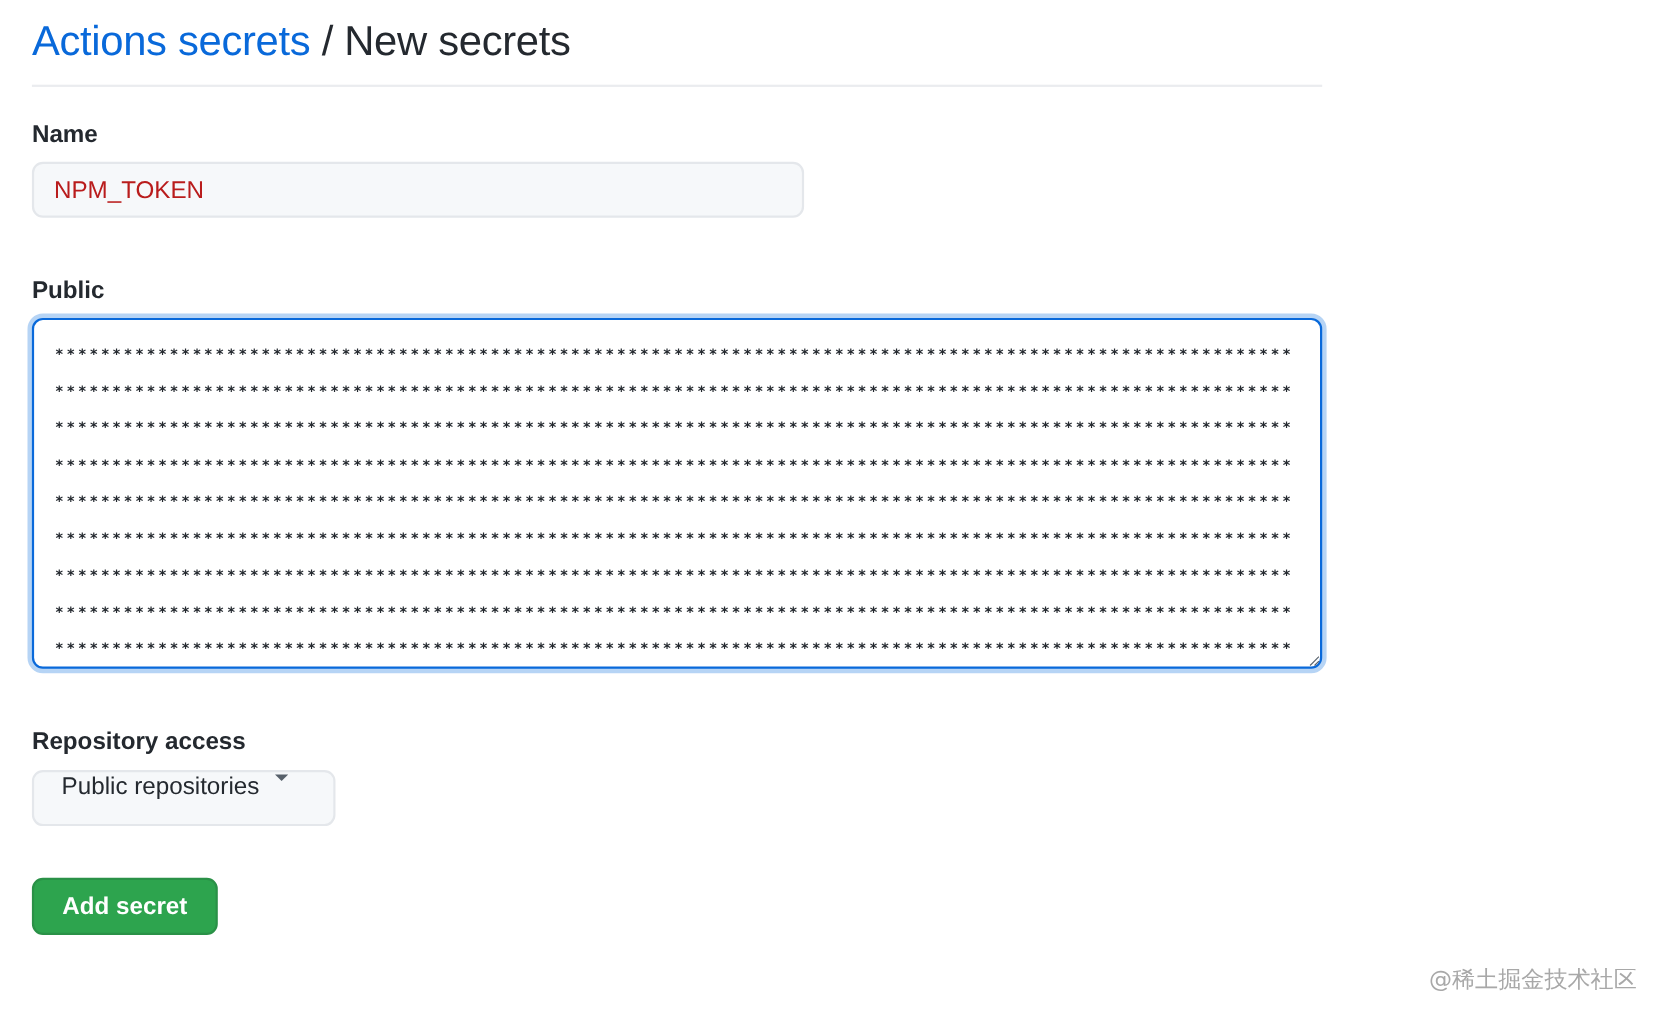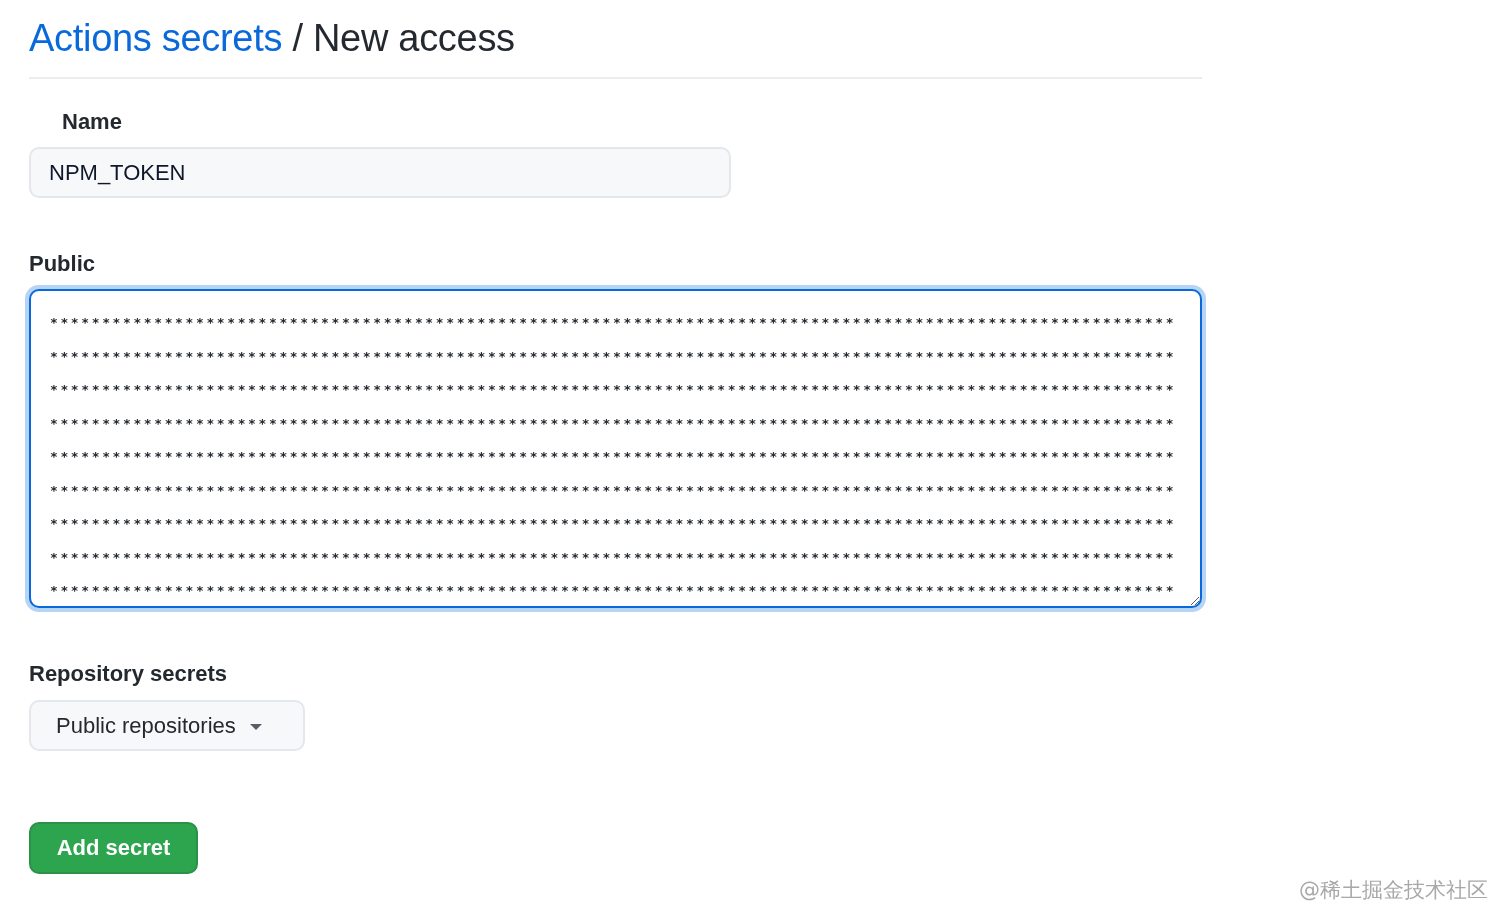--- a/index.html
+++ b/index.html
@@ -15,28 +15,28 @@
     }
     .subhead-title { font-size: 38px; line-height: 52px; font-weight: 400; letter-spacing: -0.3px; white-space: nowrap; }
     .crumb-link { color: #0969da; text-decoration: none; cursor: pointer; }
     .crumb-sep { color: #24292f; }
     .crumb-current { color: #24292f; }
 
     .label {
       position: absolute; left: 29px; font-size: 22px; font-weight: 700; color: #24292f;
       line-height: 28px;
     }
-    .label-name { top: 108px; margin-left: 33px; }
+    .label-name { top: 108px; }
     .label-value { top: 250px; }
     .label-access { top: 660px; }
 
     .name-input {
       position: absolute; left: 29px; top: 147px; width: 702px; height: 51px;
       background: #f6f8fa; border: 2px solid #e4e7eb; border-radius: 10px;
-      font-family: "Liberation Sans", sans-serif; font-size: 22px; color: #0f172a;
+      font-family: "Liberation Sans", sans-serif; font-size: 22px; color: #b91c1c;
       padding: 0 18px; outline: none;
     }
 
     .value-wrap {
       position: absolute; left: 25px; top: 285px; width: 1181px; height: 327px;
       border-radius: 14px; background: #b6d4f5;
     }
     .value-textarea {
       position: absolute; left: 4px; top: 4px; width: 1173px; height: 319px;
       border: 2px solid #0969da; border-radius: 10px; background: #ffffff;
@@ -45,51 +45,50 @@
       resize: none; overflow: hidden; outline: none; white-space: pre; letter-spacing: 2.6px;
     }
     .resize-handle {
       position: absolute; right: 6px; bottom: 6px; width: 12px; height: 12px;
       pointer-events: none;
     }
 
     .select-btn {
       position: absolute; left: 29px; top: 700px; width: 276px; height: 51px;
       background: #f6f8fa; border: 2px solid #e4e7eb; border-radius: 10px;
-      font-size: 22px; color: #24292f; display: flex; align-items: center;
+      font-size: 22px; color: #24292f; display: flex; 
       padding-left: 25px; cursor: pointer;
     }
     .caret {
       display: inline-block; margin-left: 14px; width: 0; height: 0;
       border-left: 6px solid transparent; border-right: 6px solid transparent;
       border-top: 6px solid #57606a; margin-top: 2px;
     }
 
     .add-btn {
       position: absolute; left: 29px; top: 798px; width: 169px; height: 52px;
       background: #2da44e; border: 2px solid #2a9147; border-radius: 10px;
       color: #ffffff; font-size: 22px; font-weight: 700; display: flex;
       align-items: center; justify-content: center; cursor: pointer;
       font-family: "Liberation Sans", sans-serif;
-      margin-top: 24px;
     }
 
     .watermark {
       position: absolute; right: 24px; top: 876px; font-size: 21px; color: #a8a8a8;
       font-family: "DejaVu Sans", sans-serif; white-space: nowrap;
     }
   </style>
 </head>
 <body>
 
 <div class="page">
 
   <div class="subhead">
     <h1 class="subhead-title">
-      <a class="crumb-link">Actions secrets</a><span class="crumb-sep"> / </span><span class="crumb-current">New access</span>
+      <a class="crumb-link">Actions secrets</a><span class="crumb-sep"> / </span><span class="crumb-current">New secrets</span>
     </h1>
   </div>
 
   <label class="label label-name">Name</label>
   <input class="name-input" type="text" value="NPM_TOKEN" style="">
 
   <label class="label label-value">Public</label>
   <div class="value-wrap">
     <textarea class="value-textarea" style="">************************************************************************************************************
 ************************************************************************************************************
@@ -99,21 +98,21 @@
 ************************************************************************************************************
 ************************************************************************************************************
 ************************************************************************************************************
 ************************************************************************************************************</textarea>
     <svg class="resize-handle" viewBox="0 0 12 12">
       <line x1="11" y1="3" x2="3" y2="11" stroke="#57606a" stroke-width="1"></line>
       <line x1="11" y1="7" x2="7" y2="11" stroke="#57606a" stroke-width="1"></line>
     </svg>
   </div>
 
-  <label class="label label-access">Repository secrets</label>
+  <label class="label label-access">Repository access</label>
   <div class="select-btn">
     <span>Public repositories</span>
     <span class="caret"></span>
   </div>
 
   <button class="add-btn">Add secret</button>
 
   <div class="watermark">@稀土掘金技术社区</div>
 </div>
 

